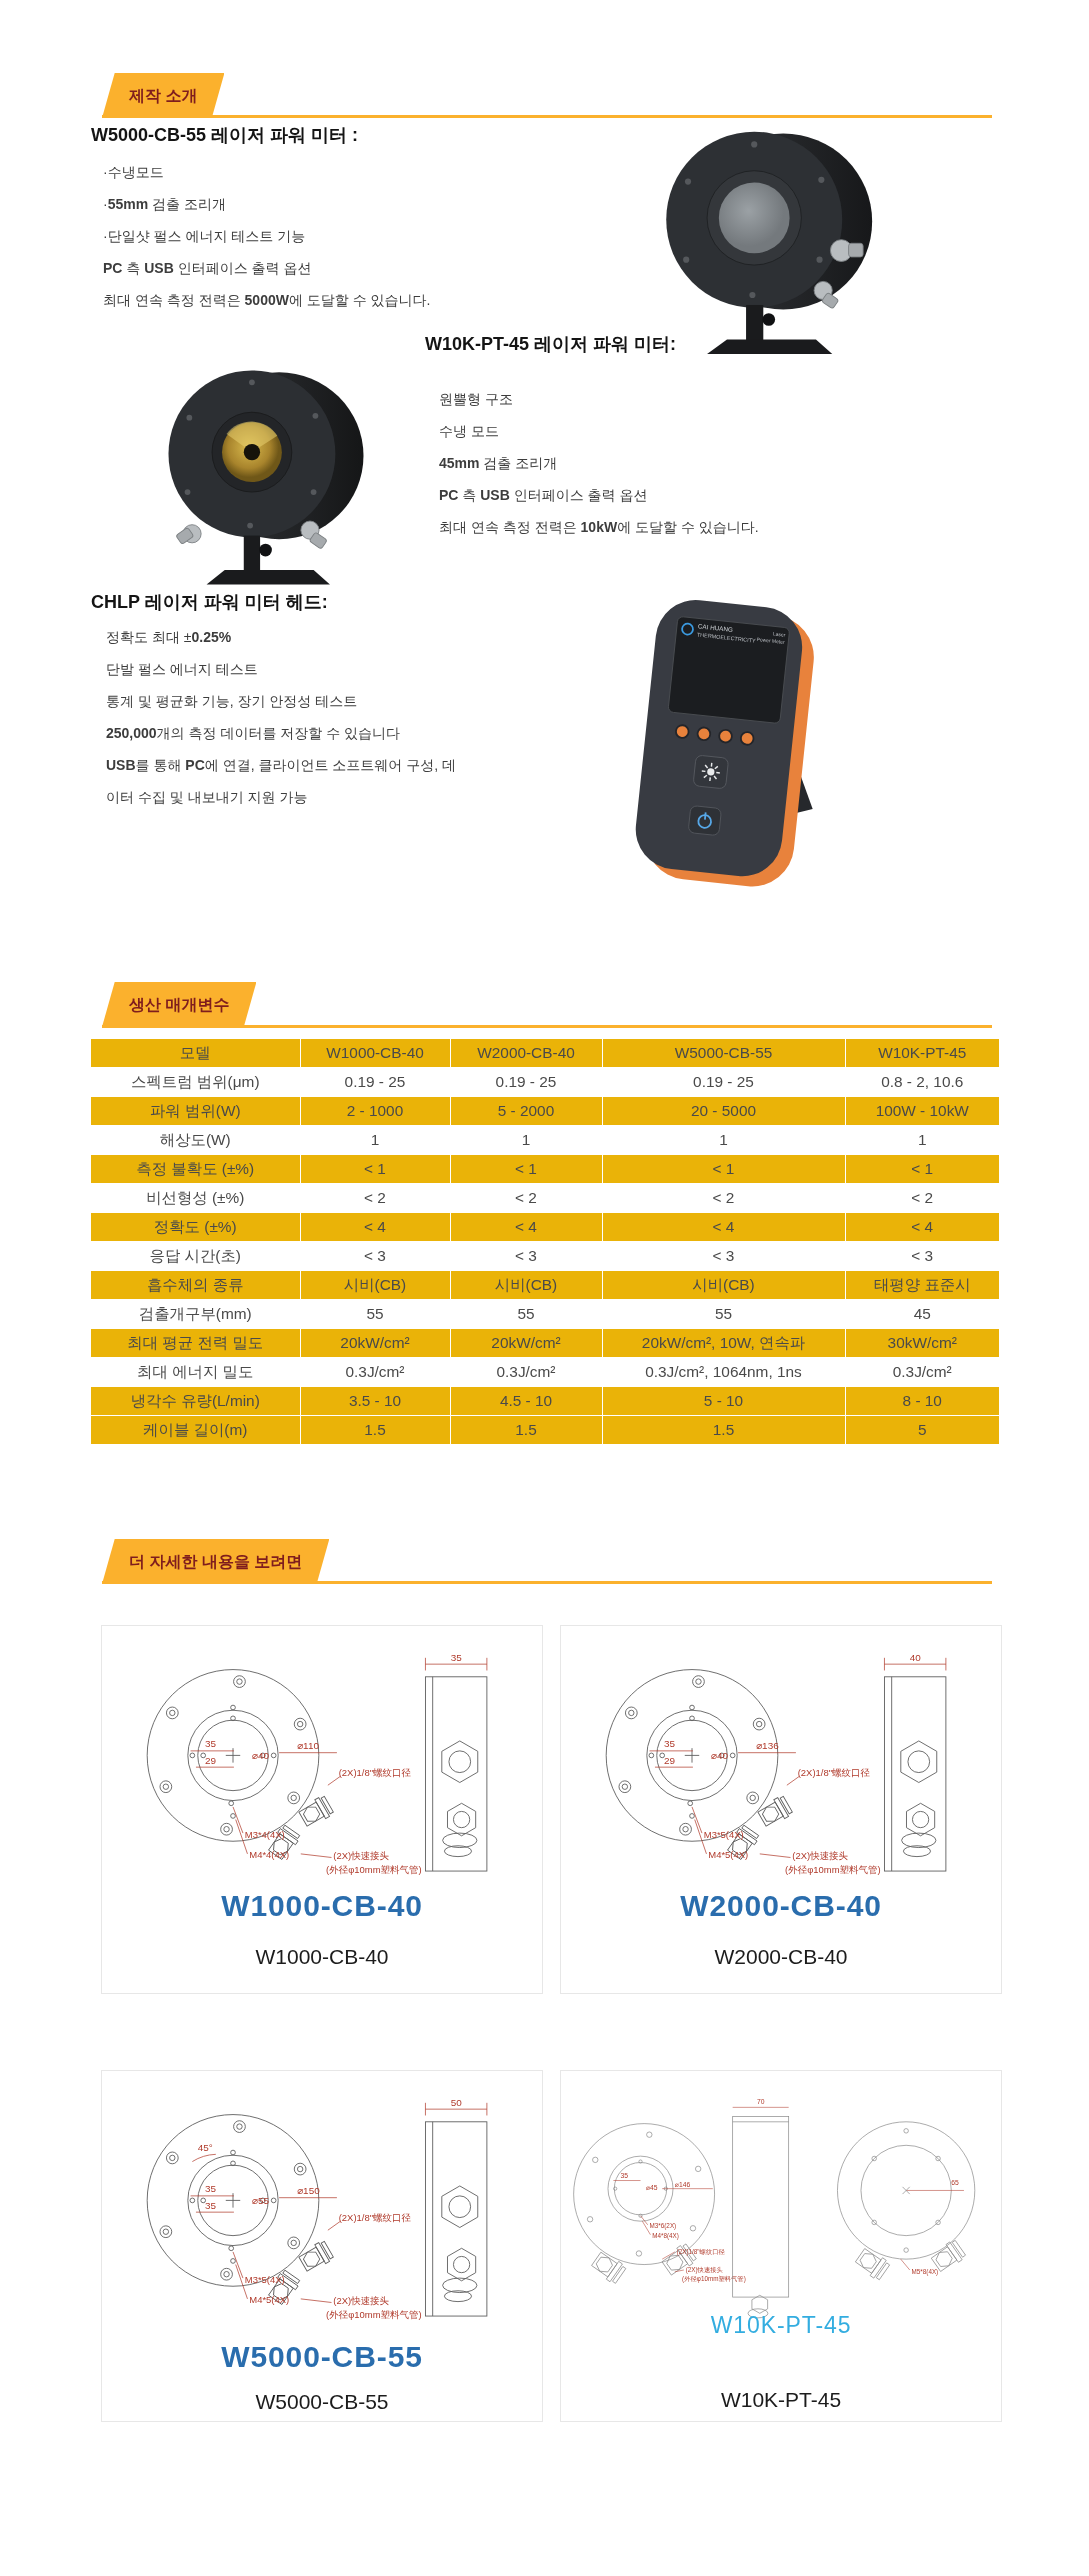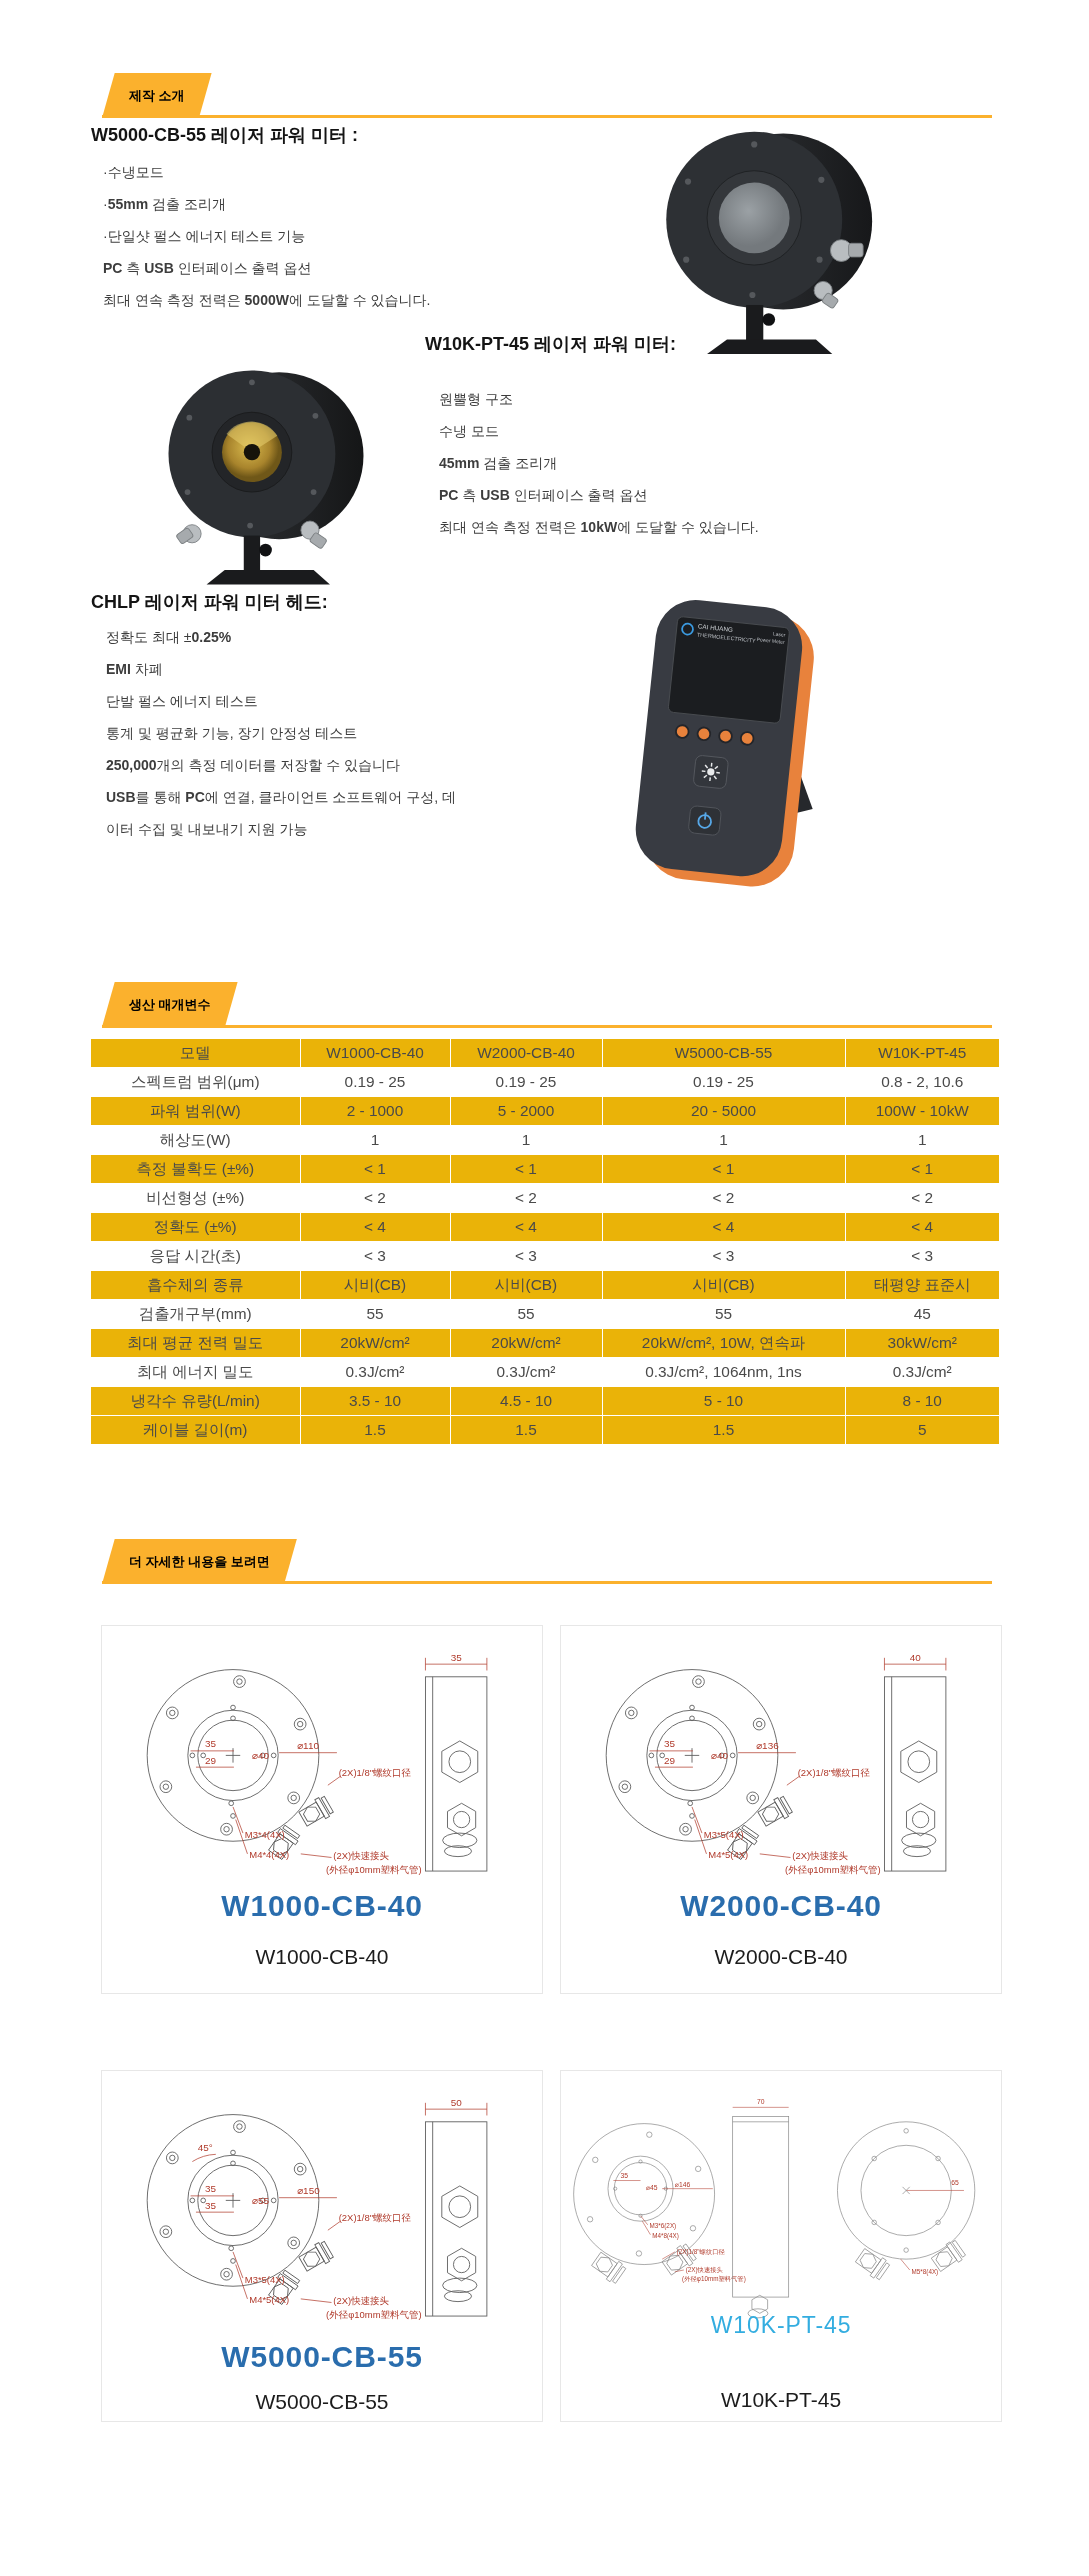--- a/index.html
+++ b/index.html
@@ -1,20 +1,20 @@
 <!DOCTYPE html>
 <html style="font-size:14.5px"><head>
 <meta charset="utf-8">
 <style>
   html,body{margin:0;padding:0;background:#fff;}
   .page{position:relative;width:1089px;height:2576px;background:#fff;overflow:hidden;
         font-family:"Liberation Sans","DejaVu Sans",sans-serif;}
   
   .badge{position:absolute;height:45px;line-height:45px;padding:0 27px;background:#FBB12D;
-         color:#000000;font-size:13px;font-weight:700;white-space:nowrap;
+         color:#7f1d1d;font-size:16px;font-weight:700;white-space:nowrap;
          clip-path:polygon(12.7px 0,100% 0,calc(100% - 12.7px) 100%,0 100%);}
   #badge-intro{left:102px;top:73px;}
   #badge-specs{left:102px;top:982px;}
   #badge-details{left:102px;top:1539px;}
   .badge-line{position:absolute;left:102px;width:890px;height:2.7px;background:#FBB12D;}
   #line-intro{top:115px;}
   #line-specs{top:1025px;}
   #line-details{top:1581px;}
   
   .prod-heading{position:absolute;font-size:18px;font-weight:700;color:#141414;white-space:nowrap;}
@@ -74,21 +74,20 @@
       <div class="f-line"><span>원뿔형 구조</span></div>
       <div class="f-line"><span>수냉 모드</span></div>
       <div class="f-line"><span class="b">45mm</span><span> 검출 조리개</span></div>
       <div class="f-line"><span class="b">PC</span><span> 측 </span><span class="b">USB</span><span> 인터페이스 출력 옵션</span></div>
       <div class="f-line"><span>최대 연속 측정 전력은 </span><span class="b">10kW</span><span>에 도달할 수 있습니다.</span></div>
     </div>
 
   <div class="prod-heading" id="h-chlp">CHLP 레이저 파워 미터 헤드:</div>
   <div class="features" id="features-chlp">
       <div class="f-line"><span>정확도 최대 ±</span><span class="b">0.25%</span></div>
-      <div class="f-line"><span class="b">EMI</span><span> 차폐</span></div>
       <div class="f-line"><span>단발 펄스 에너지 테스트</span></div>
       <div class="f-line"><span>통계 및 평균화 기능, 장기 안정성 테스트</span></div>
       <div class="f-line"><span class="b">250,000</span><span>개의 측정 데이터를 저장할 수 있습니다</span></div>
       <div class="f-line"><span class="b">USB</span><span>를 통해 </span><span class="b">PC</span><span>에 연결, 클라이언트 소프트웨어 구성, 데</span></div>
       <div class="f-line"><span>이터 수집 및 내보내기 지원 가능</span></div>
     </div>
 
   <svg class="photo" id="photo-w5000" width="254" height="241" viewBox="0 0 280 265">
     <defs>
       <radialGradient id="apg" cx="42%" cy="40%">

